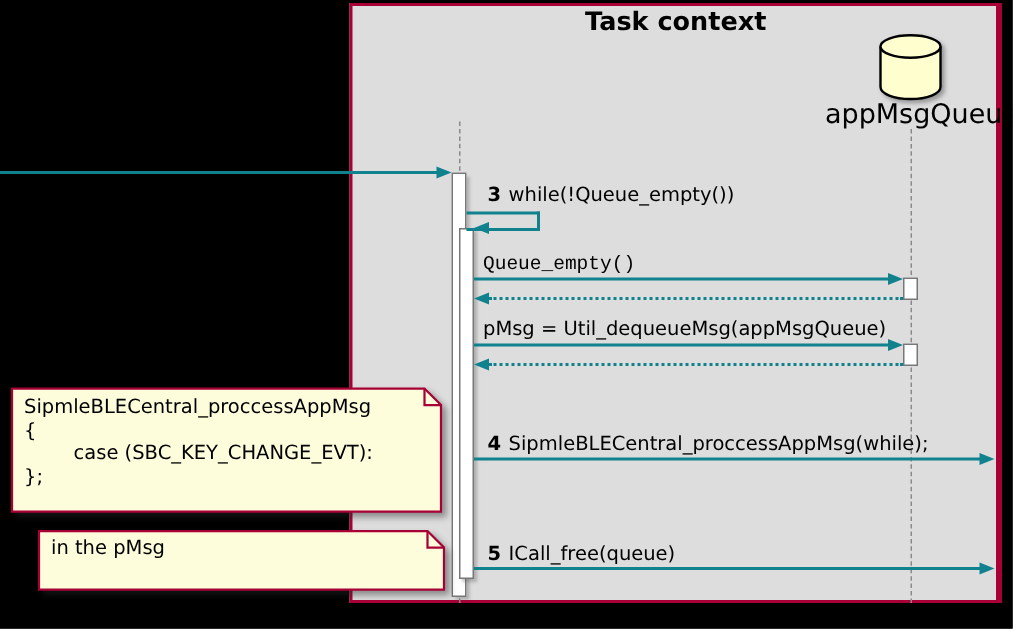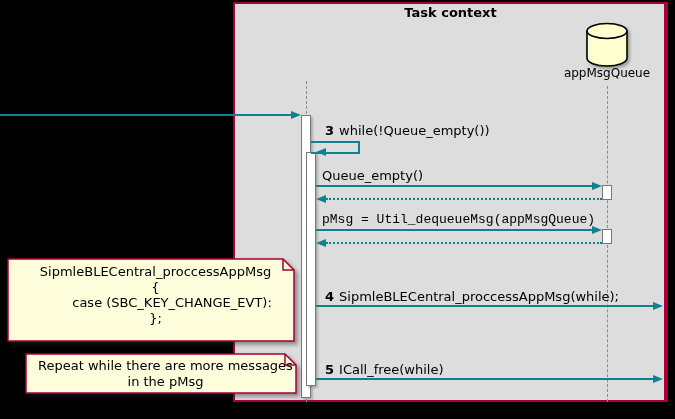--- a/index.html
+++ b/index.html
@@ -7,41 +7,41 @@
   .canvas{
     position:relative;width:675px;height:419px;background:#000;overflow:hidden;
     font-family:"DejaVu Sans","Liberation Sans",sans-serif;color:#111;
   }
   .frame{
     position:absolute;left:233px;top:2px;width:435px;height:400px;
     background:#DDDDDD;border:2px solid #A80036;border-right-width:4px;
   }
   .frame-title{
     position:absolute;left:233px;top:5px;width:435px;text-align:center;
-    font-size:13px;font-weight:bold;color:#000;
+    font-size:17px;font-weight:bold;color:#000;
   }
   .lifeline{position:absolute;width:0;border-left:1px dashed #8a8a8a;}
   .participant{
     position:absolute;left:238px;top:53px;width:141px;height:29px;
     background:#B00000;border:1px solid #7d0000;color:#FFFFFF;
     font-size:14px;font-weight:bold;display:flex;align-items:center;justify-content:center;
     box-shadow:3px 3px 3px rgba(80,80,80,0.55);
   }
   .db-icon{position:absolute;left:585px;top:22px;filter:drop-shadow(2px 2px 1.5px rgba(80,80,80,0.5));}
-  .db-label{position:absolute;left:550px;top:66px;width:114px;text-align:center;font-size:12px;color:#000;}
+  .db-label{position:absolute;left:550px;top:66px;width:114px;text-align:center;font-size:18px;color:#000;}
   .act{position:absolute;width:10px;background:#FFFFFF;border:1px solid #777;box-shadow:2px 2px 2px rgba(90,90,90,0.35);}
   .aline{position:absolute;height:2px;background:#0F828E;}
   .dline{position:absolute;height:0;border-top:2px dotted #0F828E;}
   .ahead-r{position:absolute;width:0;height:0;border-left:10px solid #0F828E;border-top:4px solid transparent;border-bottom:4px solid transparent;}
   .ahead-l{position:absolute;width:0;height:0;border-right:10px solid #0F828E;border-top:4px solid transparent;border-bottom:4px solid transparent;}
   .selfloop{position:absolute;left:311px;top:141px;width:49px;height:13px;
     border-top:2px solid #0F828E;border-right:2px solid #0F828E;border-bottom:2px solid #0F828E;}
   .mtext{position:absolute;font-size:13px;white-space:nowrap;color:#000;}
   .mnum{font-weight:bold;margin-right:5px;}
-  .note{position:absolute;filter:drop-shadow(3px 3px 2px rgba(40,40,40,0.45));text-align:center;}
+  .note{position:absolute;filter:drop-shadow(3px 3px 2px rgba(40,40,40,0.45));}
   .note svg{position:absolute;left:0;top:0;}
   .note-text{position:relative;font-size:13px;color:#000;line-height:15.5px;padding:6px 0 0 9px;}
   .note-text div{white-space:pre;}
   .note2-text{line-height:16px;padding-top:5px;}
 </style>
 </head>
 <body>
 
 <div class="canvas">
 
@@ -67,29 +67,29 @@
 
   <div class="aline" style="left:0;top:114px;width:292px;"></div>
   <div class="ahead-r" style="left:291px;top:111px;"></div>
 
   <div class="mtext" style="left:325px;top:123px;">
     <span class="mnum">3</span><span>while(!Queue_empty())</span>
   </div>
   <div class="selfloop"></div>
   <div class="ahead-l" style="left:316px;top:148px;"></div>
 
-  <div class="mtext" style="left:322px;top:168px;">
+  <div class="mtext" style="left:322px;top:168px;font-family:Liberation Mono, monospace;">
     <span>Queue_empty()</span>
   </div>
   <div class="aline" style="left:316px;top:185px;width:277px;"></div>
   <div class="ahead-r" style="left:592px;top:182px;"></div>
   <div class="dline" style="left:326px;top:198px;width:276px;"></div>
   <div class="ahead-l" style="left:316px;top:195px;"></div>
 
-  <div class="mtext" style="left:322px;top:212px;font-family:Liberation Mono, monospace;">
+  <div class="mtext" style="left:322px;top:212px;">
     <span>pMsg = Util_dequeueMsg(appMsgQueue)</span>
   </div>
   <div class="aline" style="left:316px;top:229px;width:277px;"></div>
   <div class="ahead-r" style="left:592px;top:226px;"></div>
   <div class="dline" style="left:326px;top:242px;width:276px;"></div>
   <div class="ahead-l" style="left:316px;top:239px;"></div>
 
   <div class="note" style="left:7px;top:258px;width:288px;height:84px;">
     <svg width="288" height="84">
       <path d="M1,1 L276,1 L287,12 L287,83 L1,83 Z" stroke="#A80036" stroke-width="1.5" fill="#FDFDDC"></path>
@@ -108,24 +108,23 @@
   </div>
   <div class="aline" style="left:316px;top:305px;width:338px;"></div>
   <div class="ahead-r" style="left:653px;top:302px;"></div>
 
   <div class="note" style="left:25px;top:353px;width:272px;height:41px;">
     <svg width="272" height="41">
       <path d="M1,1 L260,1 L271,12 L271,40 L1,40 Z" stroke="#A80036" stroke-width="1.5" fill="#FDFDDC"></path>
       <path d="M260,1 L260,12 L271,12" fill="none" stroke="#A80036" stroke-width="1.5"></path>
     </svg>
     <div class="note-text note2-text">
-      <div>Repeat while there are more messages</div>
       <div>in the pMsg</div>
     </div>
   </div>
 
   <div class="mtext" style="left:325px;top:362px;">
-    <span class="mnum">5</span><span>ICall_free(while)</span>
+    <span class="mnum">5</span><span>ICall_free(queue)</span>
   </div>
   <div class="aline" style="left:316px;top:378px;width:338px;"></div>
   <div class="ahead-r" style="left:653px;top:375px;"></div>
 
 </div>
 
 </body></html>

